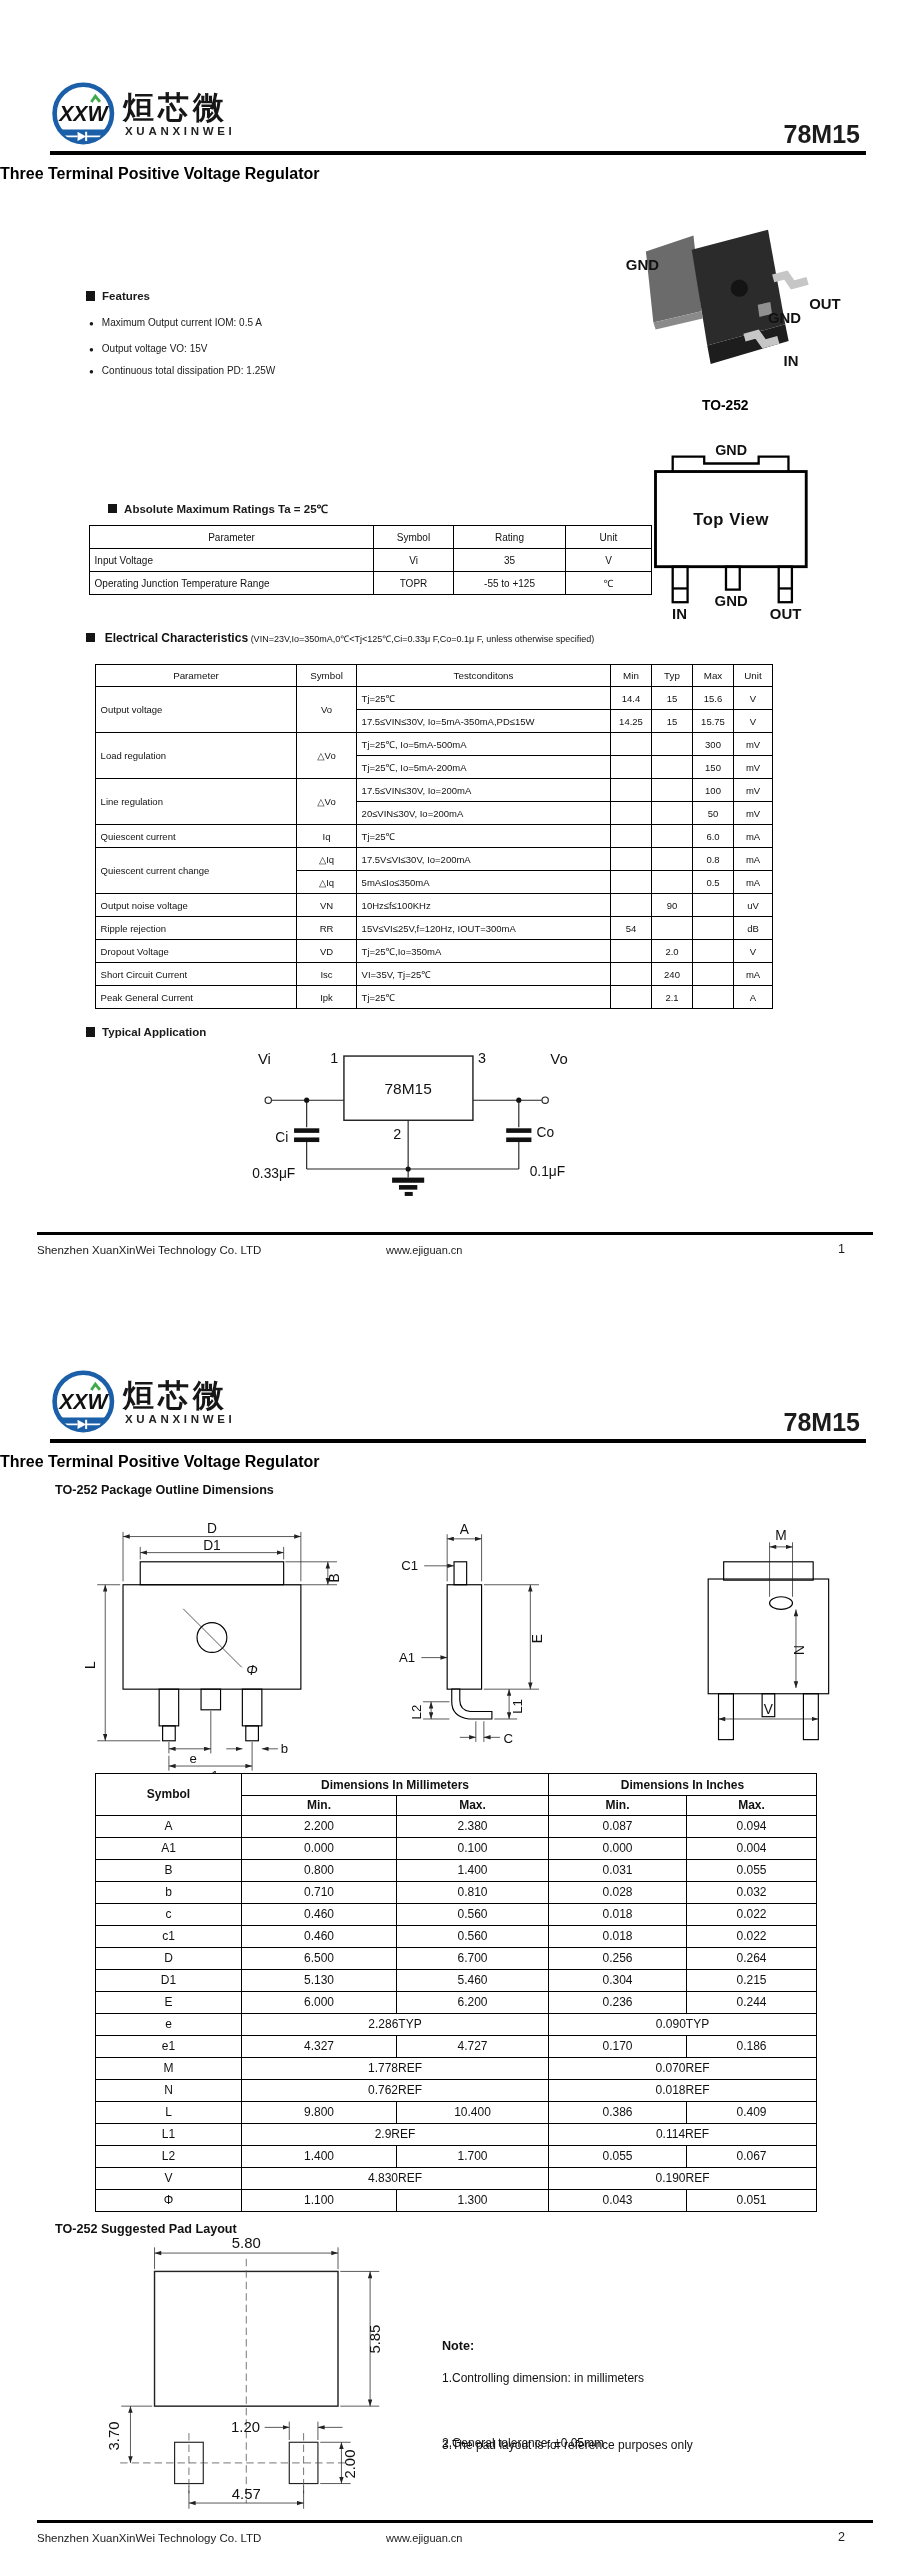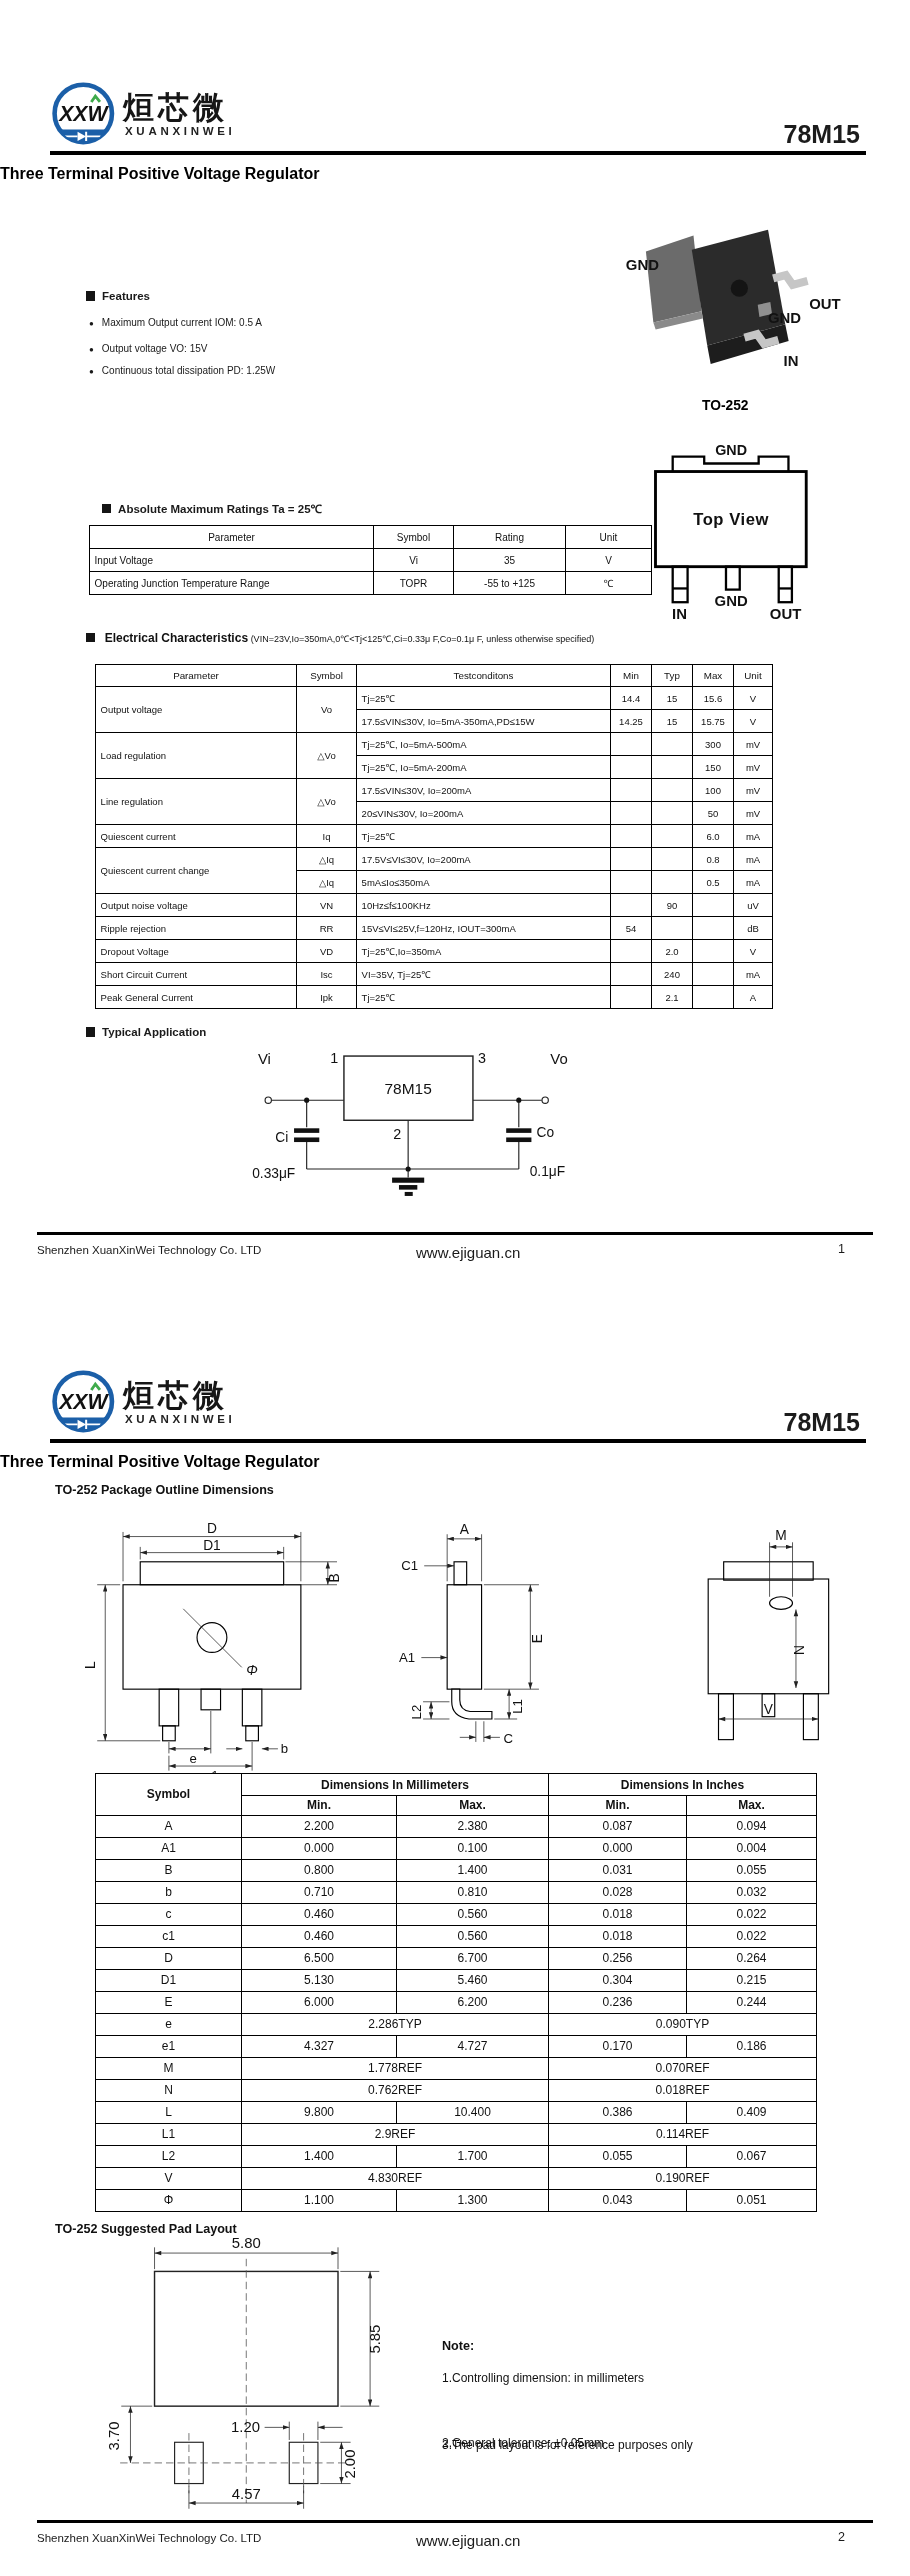--- a/index.html
+++ b/index.html
@@ -22,21 +22,21 @@
   .amr { left:89px; top:525px; width:562px; font-size:10px; }
   .amr tr { height:23px; }
   .amr td.pl, .ec td.pl { text-align:left; padding-left:4.6px; }
   .ec { left:95px; top:664px; width:676px; font-size:9.5px; }
   .ec tr { height:23px; }
   .ec th { font-size:9.8px; }
   .dimt { left:95px; top:485px; width:720px; font-size:12px; }
   .dimt tr { height:22px; }
   .dimt th { font-weight:bold; font-size:12px; }
   .footer-co { position:absolute; left:37px; font-size:11.5px; color:#1a1a1a; }
-  .footer-web { position:absolute; left:416px; font-size:15px; color:#1a1a1a; }
+  .footer-web { position:absolute; left:386px; font-size:11px; color:#1a1a1a; }
   .footer-pg { position:absolute; left:838px; font-size:12.6px; color:#1a1a1a; }
   .caption { position:absolute; font-weight:bold; color:#000; }
   svg text { fill:#111; }
   .dimline { stroke:#222; stroke-width:1.3; }
   .outline { stroke:#000; stroke-width:2; fill:none; }
 </style>
 </head>
 <body>
 
 <div class="page">
@@ -103,21 +103,21 @@
         <line x1="50" y1="266" x2="76" y2="266"></line>
       <rect x="143" y="228" width="24" height="40"></rect>
       <rect x="235" y="228" width="23" height="62"></rect>
         <line x1="235" y1="266" x2="258" y2="266"></line>
     </g>
     <text x="62" y="320" font-size="26" font-weight="bold" text-anchor="middle">IN</text>
     <text x="152" y="297" font-size="26" font-weight="bold" text-anchor="middle">GND</text>
     <text x="247" y="320" font-size="26" font-weight="bold" text-anchor="middle">OUT</text>
   </svg>
 
-  <div class="abs sec-head" style="left:86px; top:501px;padding-left:16px;">
+  <div class="abs sec-head" style="left:92px; top:501px;padding-left:16px;">
     <span class="sq"></span>
     <span>Absolute Maximum Ratings Ta = 25℃</span>
   </div>
   <table class="dtab amr">
     <colgroup>
         <col style="width:284px">
         <col style="width:80px">
         <col style="width:112px">
         <col style="width:86px">
       </colgroup>

